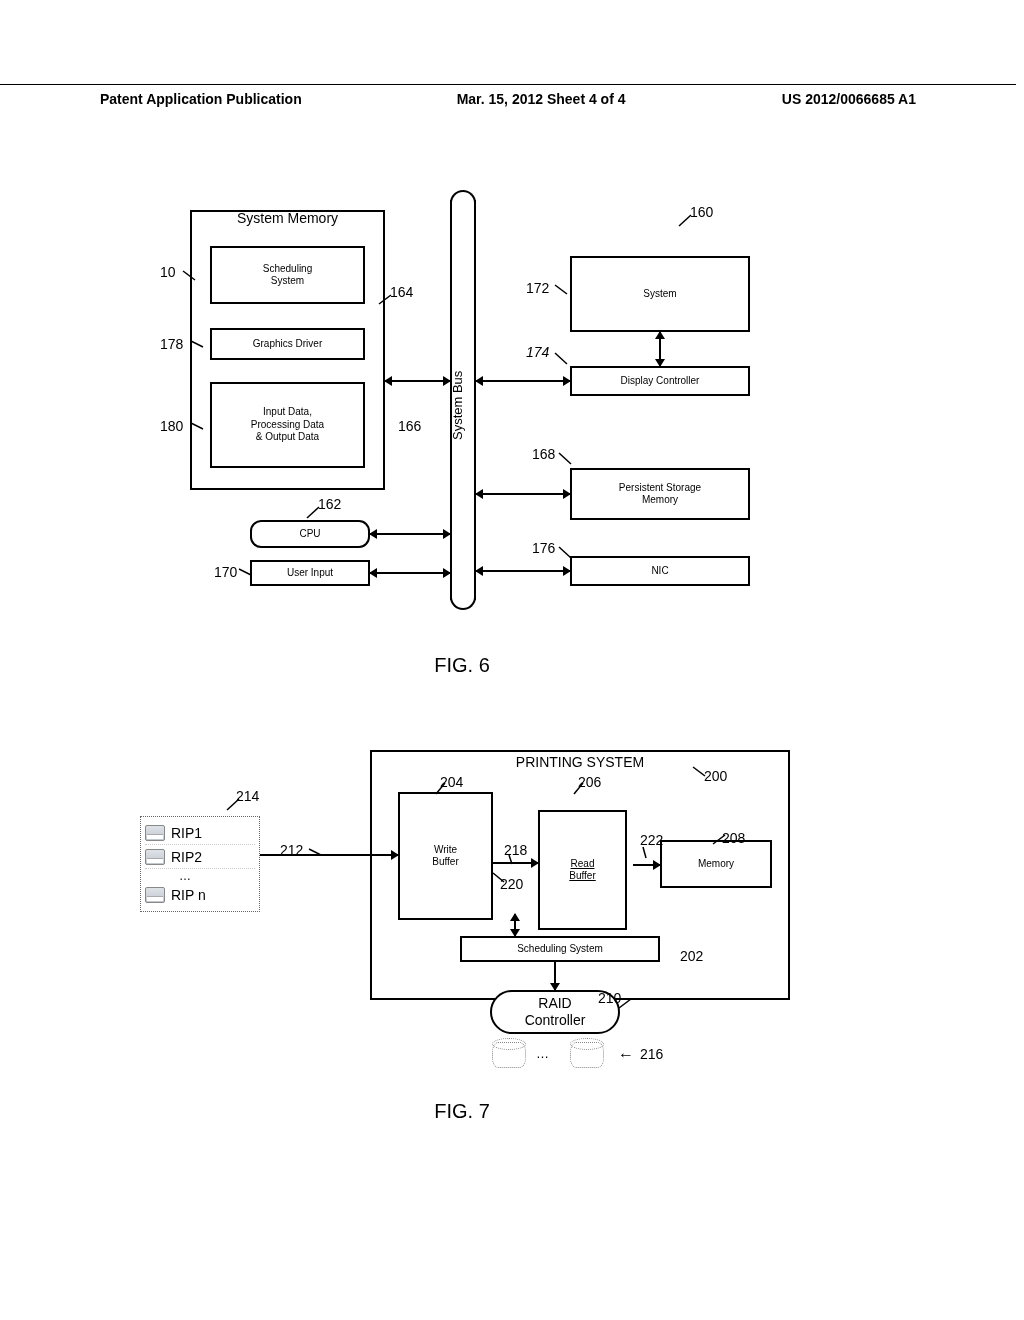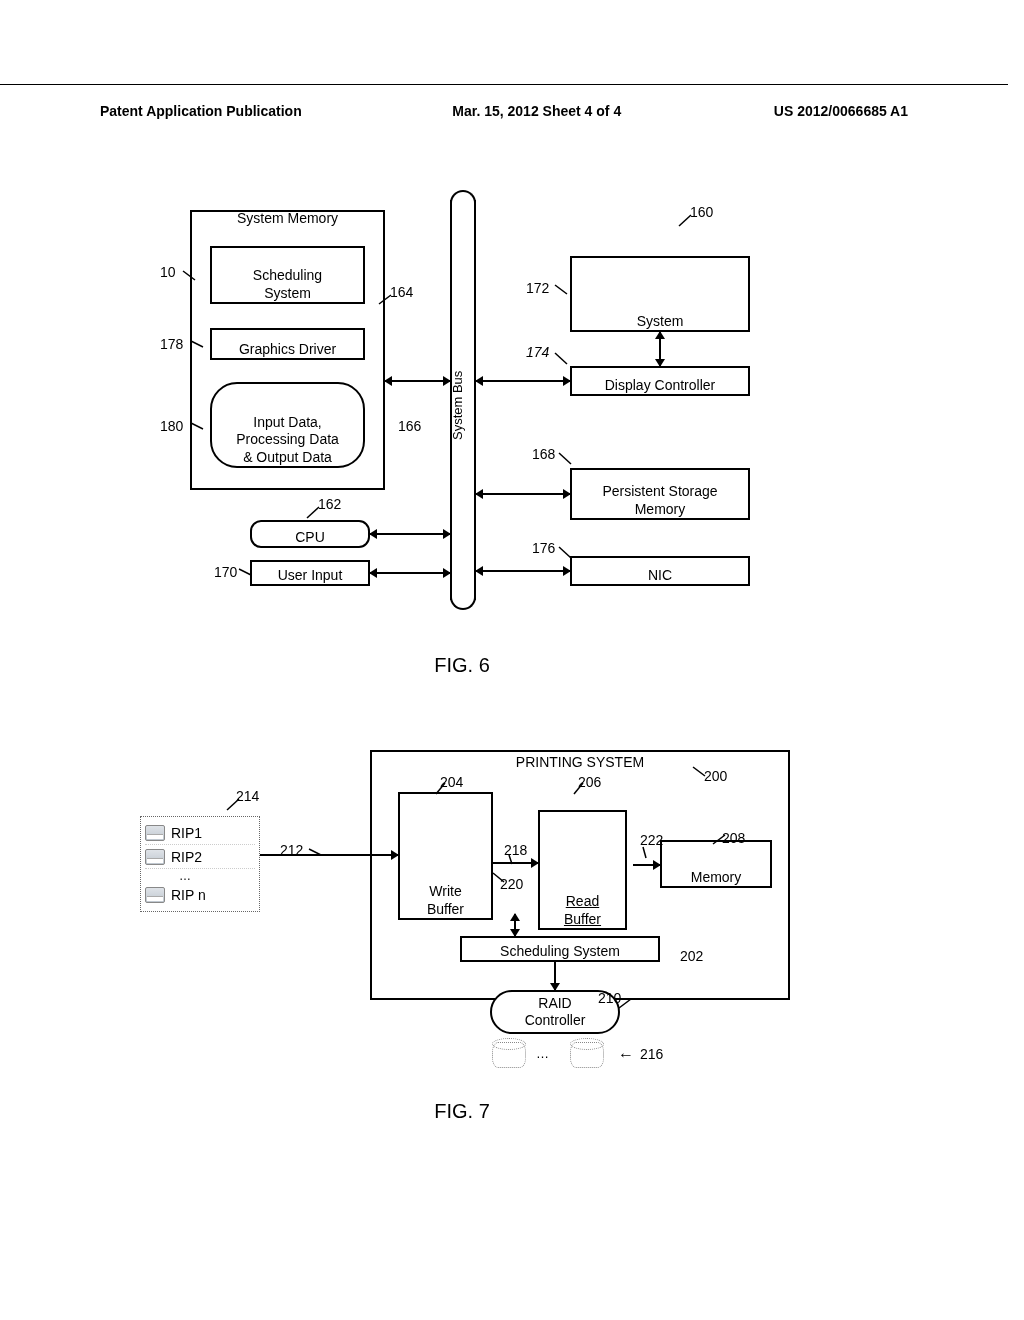--- a/index.html
+++ b/index.html
@@ -6,26 +6,26 @@
   body {
     width: 1024px;
     height: 1320px;
     background: #fff;
     font-family: Arial, Helvetica, sans-serif;
     position: relative;
     color: #000;
   }
   .header {
     position: absolute;
-    top: 84px; left: 0; right: 16px;
+    top: 84px; left: 0; right: 8px;
     border-top: 1px solid #000;
     display: flex;
     font-size: 14px;
     font-weight: bold;
-    padding: 12px 100px 10px 100px;
+    padding: 0 100px 10px 100px;
     gap: 44px;
   }
   .header > div { padding-top: 6px; }
   .hdr-left { flex: 1.3; text-align: left; }
   .hdr-mid  { flex: 1; text-align: center; }
   .hdr-right{ flex: 1; text-align: right; }
 
   .fig-caption {
     position: absolute;
     font-size: 20px;
@@ -37,39 +37,39 @@
   
   .fig6 {
     position: absolute;
     left: 150px; top: 200px;
     width: 700px; height: 440px;
   }
   .box {
     position: absolute;
     border: 2px solid #000;
     background: #fff;
-    font-size: 14px;
+    font-size: 10px;
     display: flex;
-    align-items: flex-end;
+    align-items: center;
     justify-content: center;
     text-align: center;
     line-height: 1.25;
   }
   .label {
     position: absolute;
     font-size: 14px;
     text-align: center;
   }
   
   .sysmem-outer { left: 40px; top: 10px; width: 195px; height: 280px; }
   .sysmem-title { left: 40px; top: 10px; width:195px; height:28px; border:none; font-size:14px; text-align:center; }
 
   .sched  { left: 60px; top: 46px; width:155px; height:58px; }
   .gfx    { left: 60px; top: 128px; width:155px; height:32px; }
-  .iodata { left: 60px; top: 182px; width:155px; height:86px;border-radius:27px; }
+  .iodata { left: 60px; top: 182px; width:155px; height:86px; }
 
   .cpu    { left: 100px; top: 320px; width:120px; height:28px;border-radius:11px; }
   .uin    { left: 100px; top: 360px; width:120px; height:26px; }
 
   
   .display{ left: 420px; top: 56px; width:180px; height:76px; }
   .dctrl  { left: 420px; top: 166px; width:180px; height:30px; }
   .pmem   { left: 420px; top: 268px; width:180px; height:52px; }
   .nic    { left: 420px; top: 356px; width:180px; height:30px; }
 

